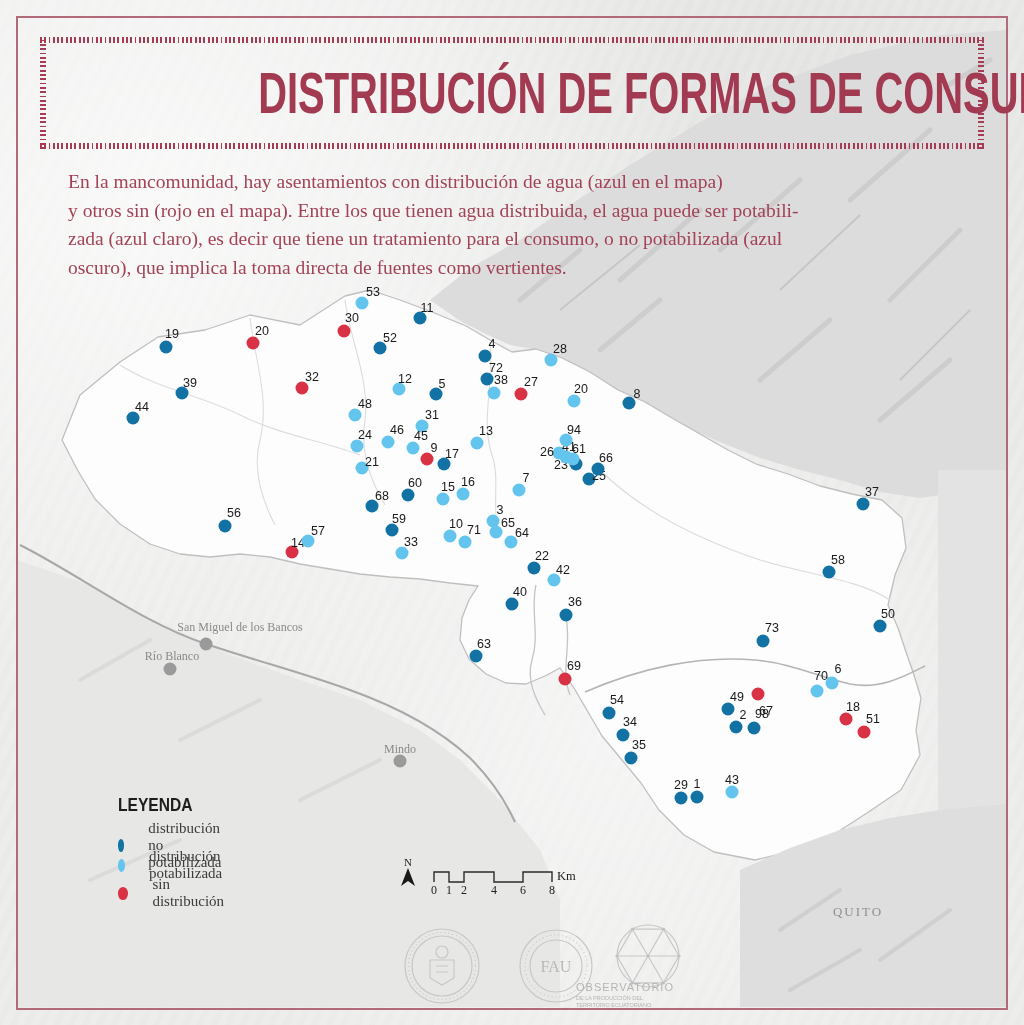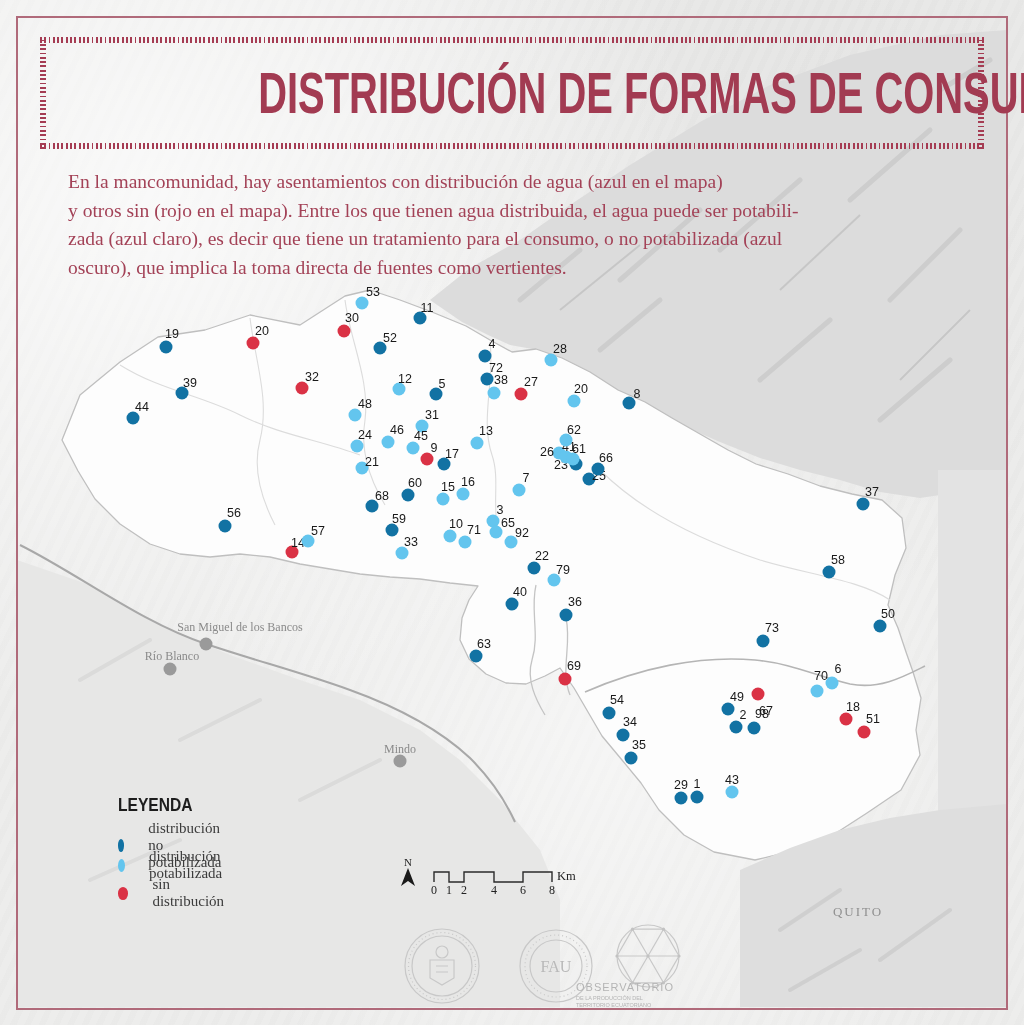--- a/index.html
+++ b/index.html
@@ -259,21 +259,21 @@
       <div class="pt-label" style="left: 872px; top: 492px;">37</div>
       <div class="pt light" style="left: 494px; top: 393px;"></div>
       <div class="pt-label" style="left: 501px; top: 380px;">38</div>
       <div class="pt dark" style="left: 182px; top: 393px;"></div>
       <div class="pt-label" style="left: 190px; top: 383px;">39</div>
       <div class="pt dark" style="left: 512px; top: 604px;"></div>
       <div class="pt-label" style="left: 520px; top: 592px;">40</div>
       <div class="pt light" style="left: 566px; top: 457px;"></div>
       <div class="pt-label" style="left: 569px; top: 447px;">41</div>
       <div class="pt light" style="left: 554px; top: 580px;"></div>
-      <div class="pt-label" style="left: 563px; top: 570px;">79</div>
+      <div class="pt-label" style="left: 563px; top: 570px;">42</div>
       <div class="pt light" style="left: 732px; top: 792px;"></div>
       <div class="pt-label" style="left: 732px; top: 780px;">43</div>
       <div class="pt dark" style="left: 133px; top: 418px;"></div>
       <div class="pt-label" style="left: 142px; top: 407px;">44</div>
       <div class="pt light" style="left: 413px; top: 448px;"></div>
       <div class="pt-label" style="left: 421px; top: 436px;">45</div>
       <div class="pt light" style="left: 388px; top: 442px;"></div>
       <div class="pt-label" style="left: 397px; top: 430px;">46</div>
       <div class="pt light" style="left: 574px; top: 401px;"></div>
       <div class="pt-label" style="left: 581px; top: 389px;">20</div>
@@ -299,25 +299,25 @@
       <div class="pt-label" style="left: 318px; top: 531px;">57</div>
       <div class="pt dark" style="left: 829px; top: 572px;"></div>
       <div class="pt-label" style="left: 838px; top: 560px;">58</div>
       <div class="pt dark" style="left: 392px; top: 530px;"></div>
       <div class="pt-label" style="left: 399px; top: 519px;">59</div>
       <div class="pt dark" style="left: 408px; top: 495px;"></div>
       <div class="pt-label" style="left: 415px; top: 483px;">60</div>
       <div class="pt light" style="left: 573px; top: 459px;"></div>
       <div class="pt-label" style="left: 579px; top: 449px;">61</div>
       <div class="pt light" style="left: 566px; top: 440px;"></div>
-      <div class="pt-label" style="left: 574px; top: 430px;">62</div>
+      <div class="pt-label" style="left: 574px; top: 430px;">94</div>
       <div class="pt dark" style="left: 476px; top: 656px;"></div>
       <div class="pt-label" style="left: 484px; top: 644px;">63</div>
       <div class="pt light" style="left: 511px; top: 542px;"></div>
-      <div class="pt-label" style="left: 522px; top: 533px;">92</div>
+      <div class="pt-label" style="left: 522px; top: 533px;">64</div>
       <div class="pt light" style="left: 496px; top: 532px;"></div>
       <div class="pt-label" style="left: 508px; top: 523px;">65</div>
       <div class="pt dark" style="left: 598px; top: 469px;"></div>
       <div class="pt-label" style="left: 606px; top: 458px;">66</div>
       <div class="pt red" style="left: 758px; top: 694px;"></div>
       <div class="pt-label" style="left: 766px; top: 681px; margin-top: 30px;">67</div>
       <div class="pt dark" style="left: 372px; top: 506px;"></div>
       <div class="pt-label" style="left: 382px; top: 496px;">68</div>
       <div class="pt red" style="left: 565px; top: 679px;"></div>
       <div class="pt-label" style="left: 574px; top: 666px;">69</div>

